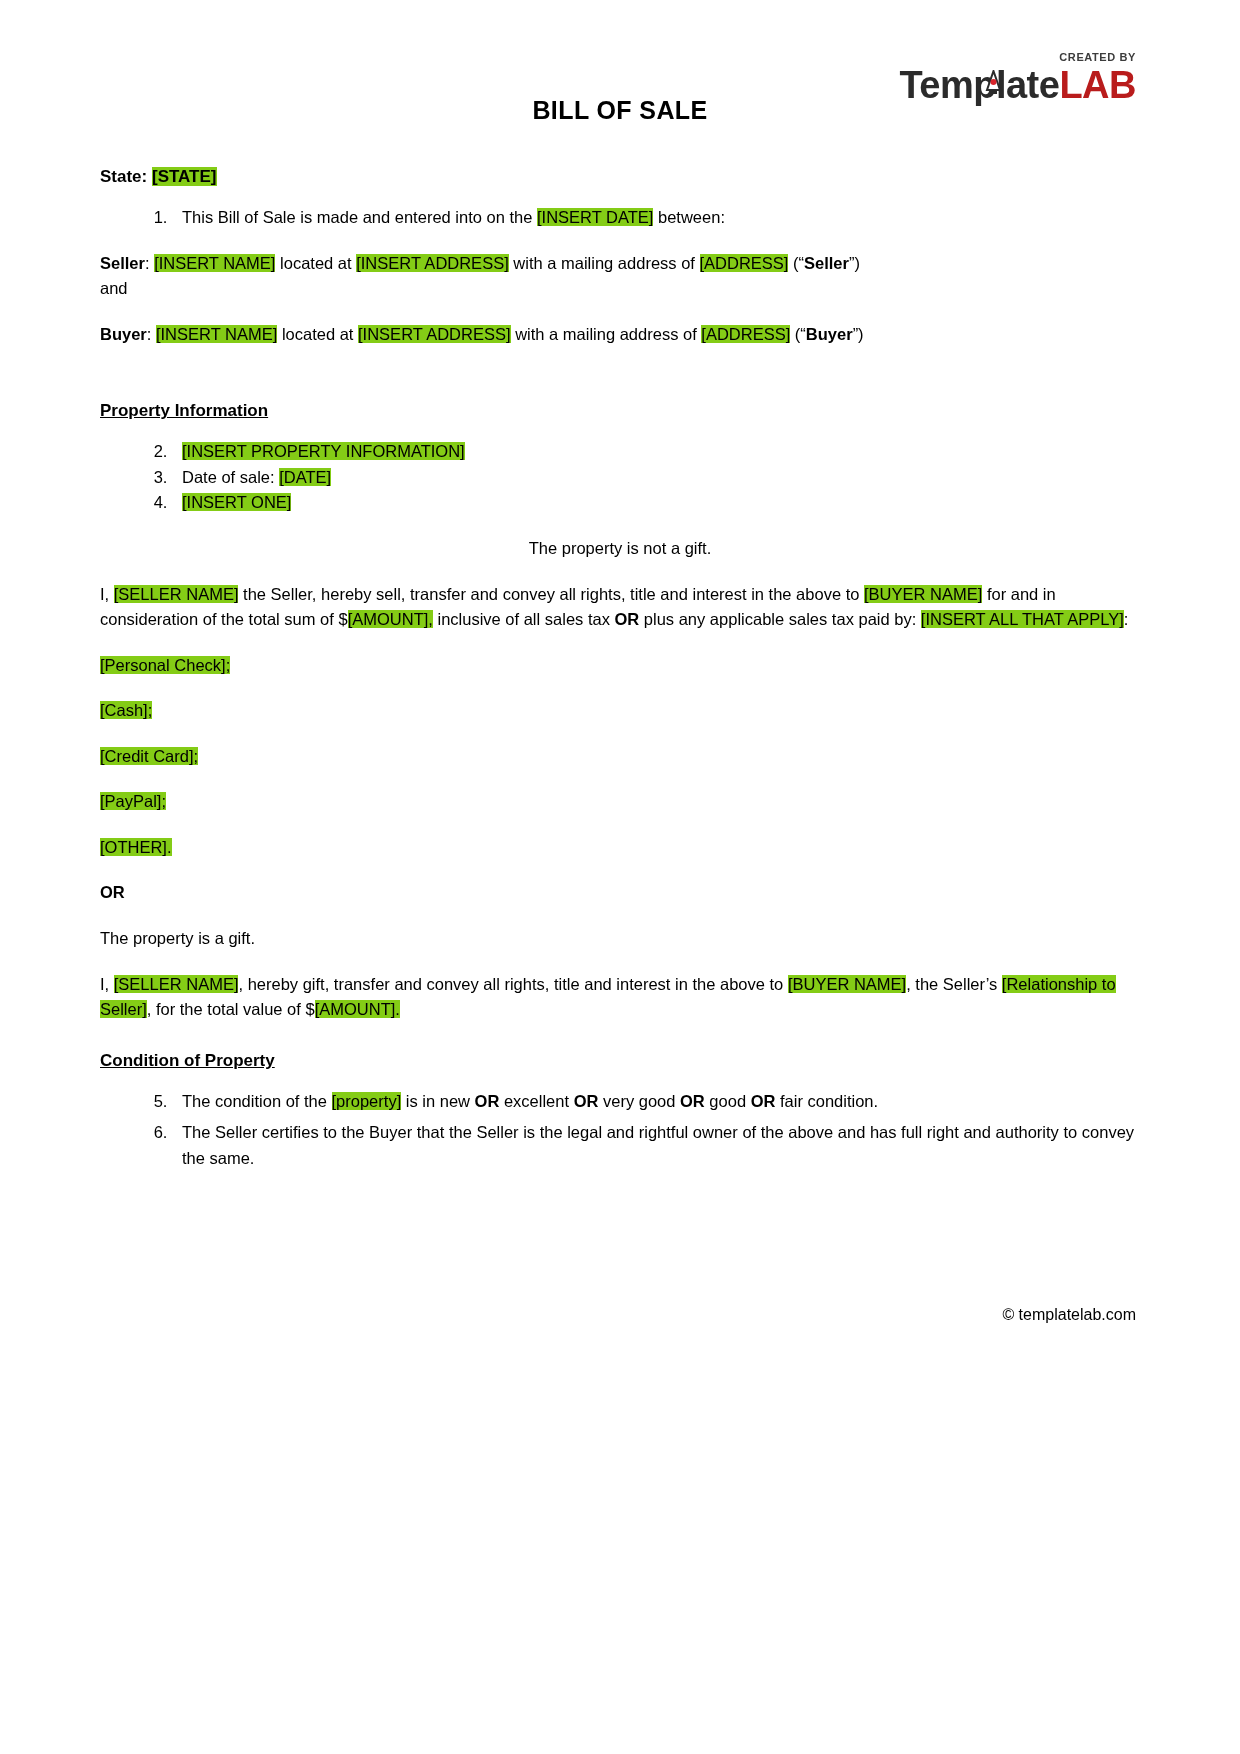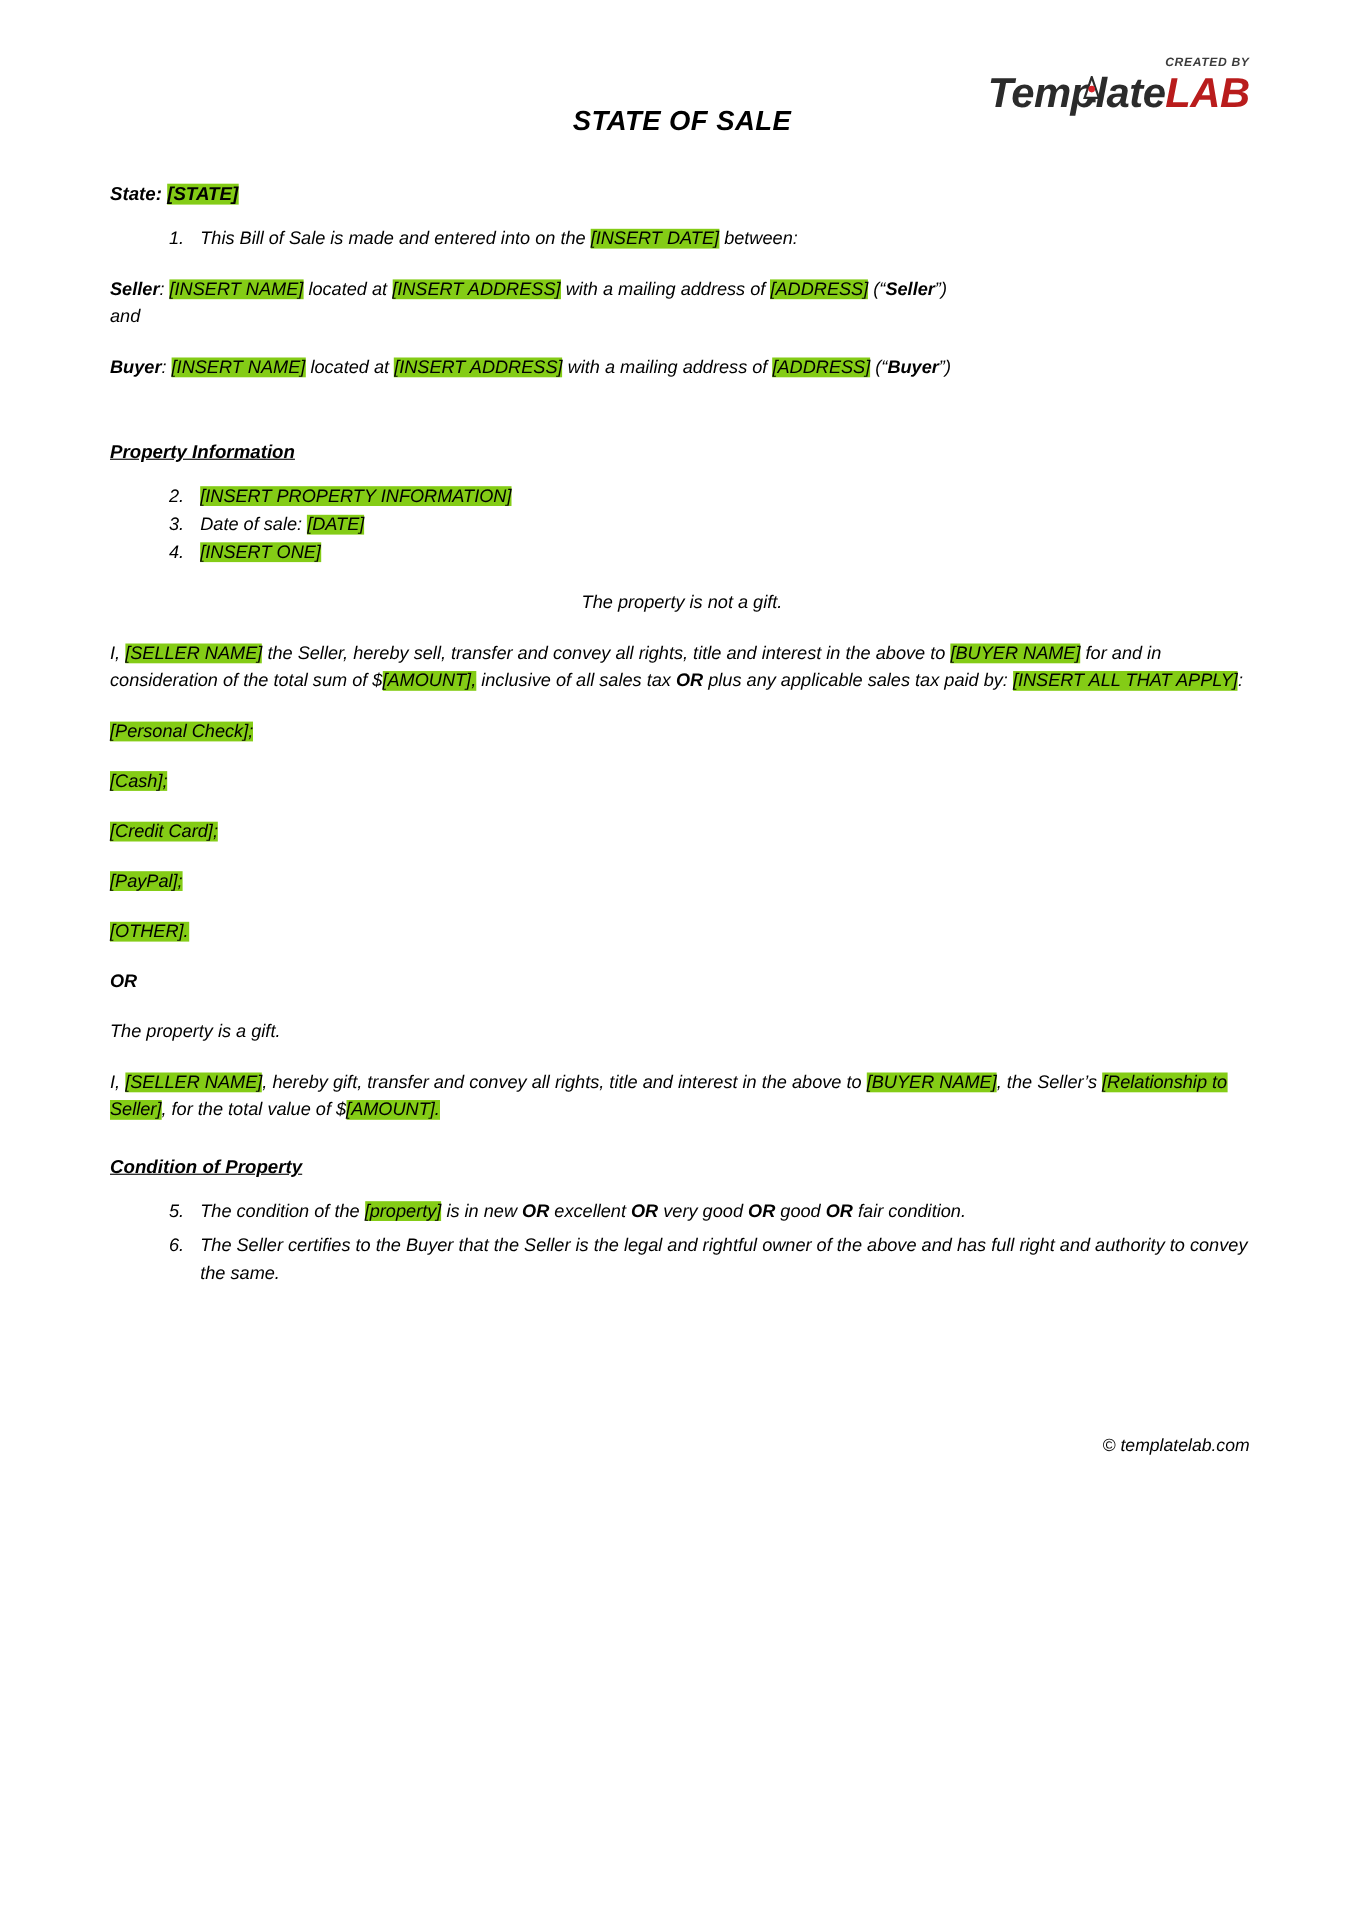--- a/index.html
+++ b/index.html
@@ -14,21 +14,20 @@
     color: #000000;
     position: relative;
     overflow: hidden;
   }
   .page {
     position: relative;
     width: 1240px;
     height: 1382px;
     box-sizing: border-box;
     padding: 44px 100px 44px 100px;
-    font-style: italic;
   }
 
   
   .logo-block {
     position: absolute;
     top: 52px;
     right: 104px;
     text-align: right;
     line-height: 1;
   }
@@ -128,21 +127,21 @@
       <span class="logo-mark">
         <svg width="17" height="26" viewBox="0 0 17 26">
           <polygon points="8.5,1 15,20 2,20" fill="#ffffff" stroke="#2b2b2b" stroke-width="2"></polygon>
           <circle cx="8.5" cy="12" r="3" fill="#d8232a"></circle>
           <rect x="5" y="21" width="7" height="3" fill="#2b2b2b"></rect>
         </svg>
       </span>
     </div>
   </div>
 
-  <h1 class="doc-title">STATE OF SALE</h1>
+  <h1 class="doc-title">BILL OF SALE</h1>
 
   <p class="state-line">
     <span>State:</span>
     <span class="hl">[STATE]</span>
   </p>
 
 
   <ol class="numbered" start="1">
     <li><span>This Bill of Sale is made and entered into on the </span><span class="hl">[INSERT DATE]</span><span> between:</span></li>
   </ol>

